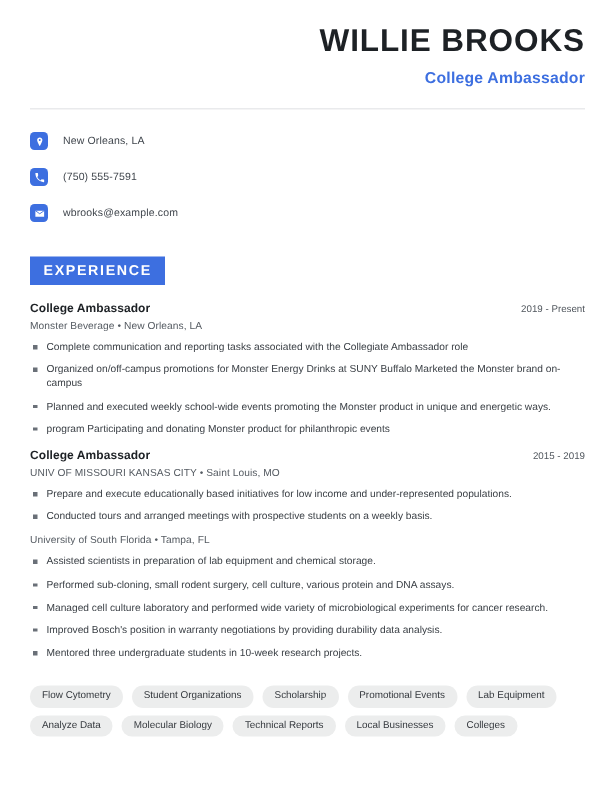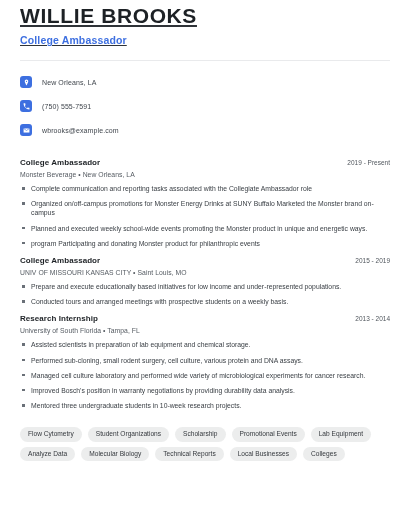--- a/index.html
+++ b/index.html
@@ -17,23 +17,22 @@
   .page {
     width: 410px;
     height: 530px;
     box-sizing: border-box;
     padding: 0 20px;
     position: relative;
   }
 
   
   .header {
-    padding-top: 4px;
-    text-align: left;
-    text-decoration: underline;
+    padding-top: 16px;
+    text-align: right;
   }
   .full-name {
     font-size: 21px;
     font-weight: bold;
     letter-spacing: 0.6px;
     color: #1d2125;
     line-height: 1.15;
   }
   .job-title {
     margin-top: 6px;
@@ -193,20 +192,21 @@
           <path d="M2 5h20v14H2z" fill="#ffffff"></path>
           <path d="M2 5l10 7 10-7" stroke="#3d6fe0" stroke-width="2" fill="none"></path>
         </svg>
       </span>
       <span class="contact-text">wbrooks@example.com</span>
     </div>
 
   </div>
 
   <div class="section-experience">
+    <div class="section-tag">EXPERIENCE</div>
 
     <div class="exp-list">
 
       <div class="exp-item">
         <div class="exp-head">
           <span class="exp-role">College Ambassador</span>
           <span class="exp-dates">2019 - Present</span>
         </div>
         <div class="exp-sub">Monster Beverage • New Orleans, LA</div>
         <ul class="bullets">
@@ -223,24 +223,20 @@
           <span class="exp-dates">2015 - 2019</span>
         </div>
         <div class="exp-sub">UNIV OF MISSOURI KANSAS CITY • Saint Louis, MO</div>
         <ul class="bullets">
           <li>Prepare and execute educationally based initiatives for low income and under-represented populations.</li>
           <li>Conducted tours and arranged meetings with prospective students on a weekly basis.</li>
         </ul>
       </div>
 
       <div class="exp-item">
-        <div class="exp-head">
-          <span class="exp-role">Research Internship</span>
-          <span class="exp-dates">2013 - 2014</span>
-        </div>
         <div class="exp-sub">University of South Florida • Tampa, FL</div>
         <ul class="bullets">
           <li>Assisted scientists in preparation of lab equipment and chemical storage.</li>
           <li>Performed sub-cloning, small rodent surgery, cell culture, various protein and DNA assays.</li>
           <li>Managed cell culture laboratory and performed wide variety of microbiological experiments for cancer research.</li>
           <li>Improved Bosch's position in warranty negotiations by providing durability data analysis.</li>
           <li>Mentored three undergraduate students in 10-week research projects.</li>
         </ul>
       </div>
 

